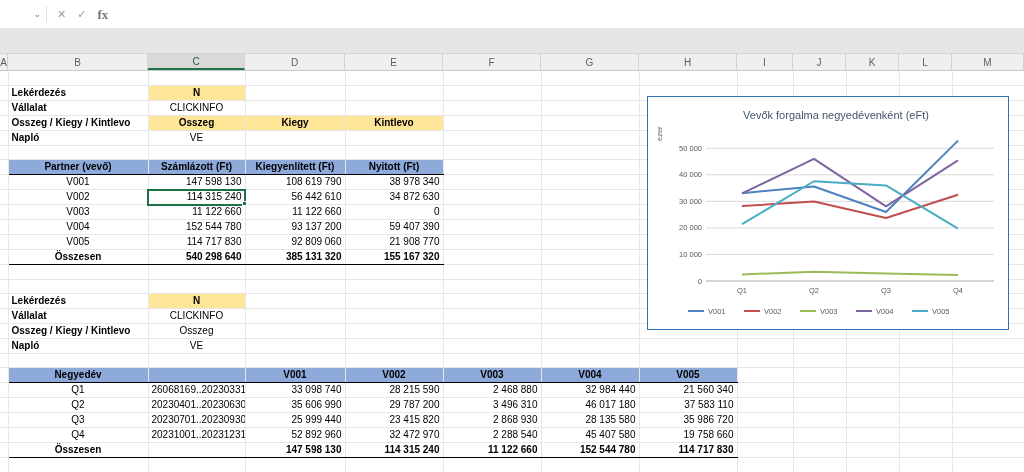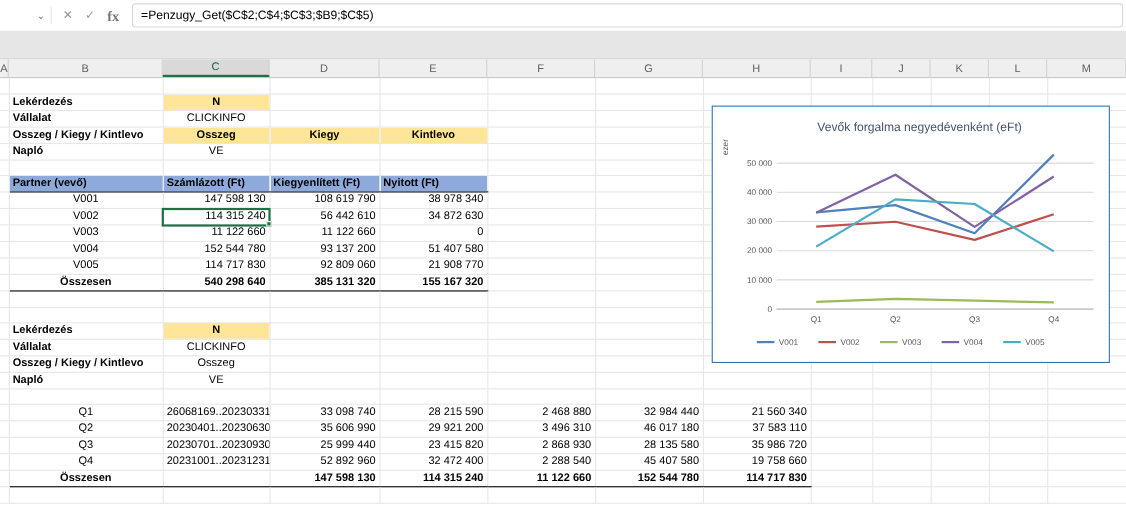--- a/index.html
+++ b/index.html
@@ -26,41 +26,40 @@
   .sheet{border-collapse:collapse;table-layout:fixed;width:1024px;}
   .sheet td{
     height:14.36px;line-height:14px;padding:0 3px;font-size:10px;color:#000;
     white-space:nowrap;overflow:hidden;box-sizing:border-box;
     border-right:1px solid #e7e7e7;border-bottom:1px solid #e7e7e7;
   }
   .sheet td.b{font-weight:bold;}
   .sheet td.c{text-align:center;}
   .sheet td.r{text-align:right;padding-left:24px;}
   .sheet td.yellow{background:#ffe598;}
-  .sheet td.hdr{background:#8eaadb;font-weight:bold;border-top:1px solid #000;border-bottom:1px solid #000;}
+  .sheet td.hdr{background:#8eaadb;font-weight:bold;text-align:center;border-top:1px solid #000;border-bottom:1px solid #000;}
   .sheet td.total{font-weight:bold;border-top:1px solid #000;border-bottom:1px solid #000;}
   .sheet td.sel{outline:2px solid #1e7145;outline-offset:-1px;position:relative;overflow:visible;}
   .sheet td.sel::after{content:"";position:absolute;right:-2px;bottom:-2px;width:5px;height:5px;background:#1e7145;border:1px solid #fff;box-sizing:border-box;}
   
   .chart{position:absolute;left:647px;top:96px;width:362px;height:234px;background:#fff;border:1px solid #2e75b6;box-sizing:border-box;z-index:5;}
 </style>
 </head>
 <body>
 
 <div class="formula-bar">
   <div class="name-box">
     <span class="chev">⌄</span>
   </div>
   <div class="fb-sep"></div>
   <div class="fb-buttons">
     <span class="fb-btn">✕</span>
     <span class="fb-btn">✓</span>
     <span class="fb-btn fx">fx</span>
   </div>
-  <div class="formula-input">=Penzugy_Get($C$2;C$4;$C$3;$B9;$C$5)</div>
 </div>
 
 <div class="gray-strip"></div>
 
 <div class="col-headers">
     <div class="col-h" style="width: 8px;">A</div>
     <div class="col-h" style="width: 140px;">B</div>
     <div class="col-h selcol" style="width: 97px;">C</div>
     <div class="col-h" style="width: 100px;">D</div>
     <div class="col-h" style="width: 98px;">E</div>
@@ -239,21 +238,21 @@
         <td></td>
         <td></td>
         <td></td>
         <td></td>
       </tr>
       <tr>
         <td></td>
         <td class="c">V004</td>
         <td class="r">152 544 780</td>
         <td class="r">93 137 200</td>
-        <td class="r">51 407 580</td>
+        <td class="r">59 407 390</td>
         <td></td>
         <td></td>
         <td></td>
         <td></td>
         <td></td>
         <td></td>
         <td></td>
         <td></td>
       </tr>
       <tr>
@@ -378,20 +377,35 @@
       </tr>
       <tr>
         <td></td>
         <td></td>
         <td></td>
         <td></td>
         <td></td>
         <td></td>
         <td></td>
         <td></td>
+        <td></td>
+        <td></td>
+        <td></td>
+        <td></td>
+        <td></td>
+      </tr>
+      <tr>
+        <td></td>
+        <td class="hdr">Negyedév</td>
+        <td class="hdr"></td>
+        <td class="hdr">V001</td>
+        <td class="hdr">V002</td>
+        <td class="hdr">V003</td>
+        <td class="hdr">V004</td>
+        <td class="hdr">V005</td>
         <td></td>
         <td></td>
         <td></td>
         <td></td>
         <td></td>
       </tr>
       <tr>
         <td></td>
         <td class="c">Q1</td>
         <td class="c">26068169..20230331</td>
@@ -404,21 +418,21 @@
         <td></td>
         <td></td>
         <td></td>
         <td></td>
       </tr>
       <tr>
         <td></td>
         <td class="c">Q2</td>
         <td class="c">20230401..20230630</td>
         <td class="r">35 606 990</td>
-        <td class="r">29 921 200</td>
+        <td class="r">29 787 200</td>
         <td class="r">3 496 310</td>
         <td class="r">46 017 180</td>
         <td class="r">37 583 110</td>
         <td></td>
         <td></td>
         <td></td>
         <td></td>
         <td></td>
       </tr>
       <tr>
@@ -434,21 +448,21 @@
         <td></td>
         <td></td>
         <td></td>
         <td></td>
       </tr>
       <tr>
         <td></td>
         <td class="c">Q4</td>
         <td class="c">20231001..20231231</td>
         <td class="r">52 892 960</td>
-        <td class="r">32 472 400</td>
+        <td class="r">32 472 970</td>
         <td class="r">2 288 540</td>
         <td class="r">45 407 580</td>
         <td class="r">19 758 660</td>
         <td></td>
         <td></td>
         <td></td>
         <td></td>
         <td></td>
       </tr>
       <tr>

